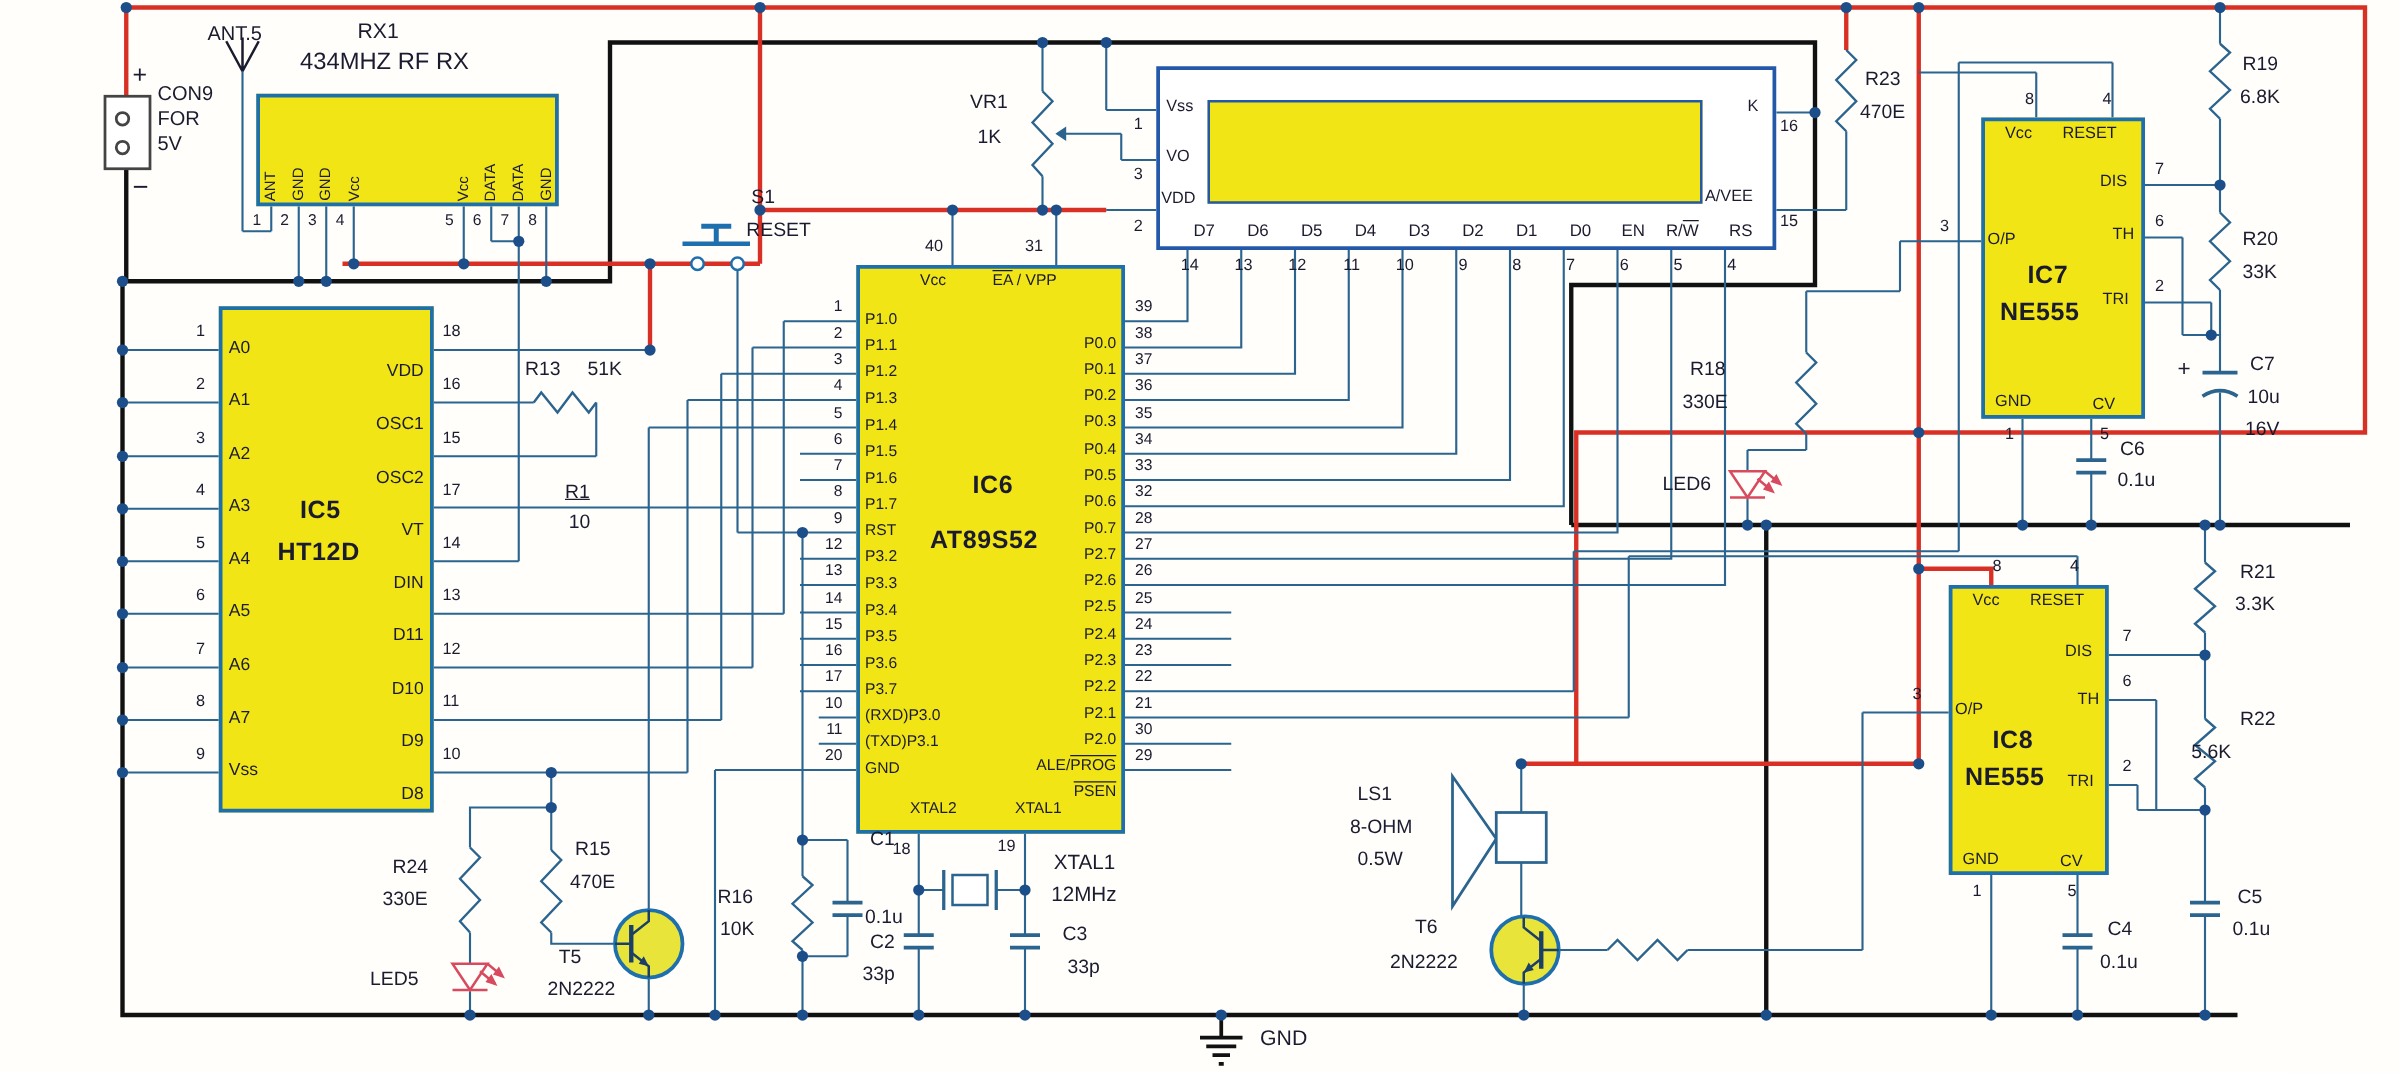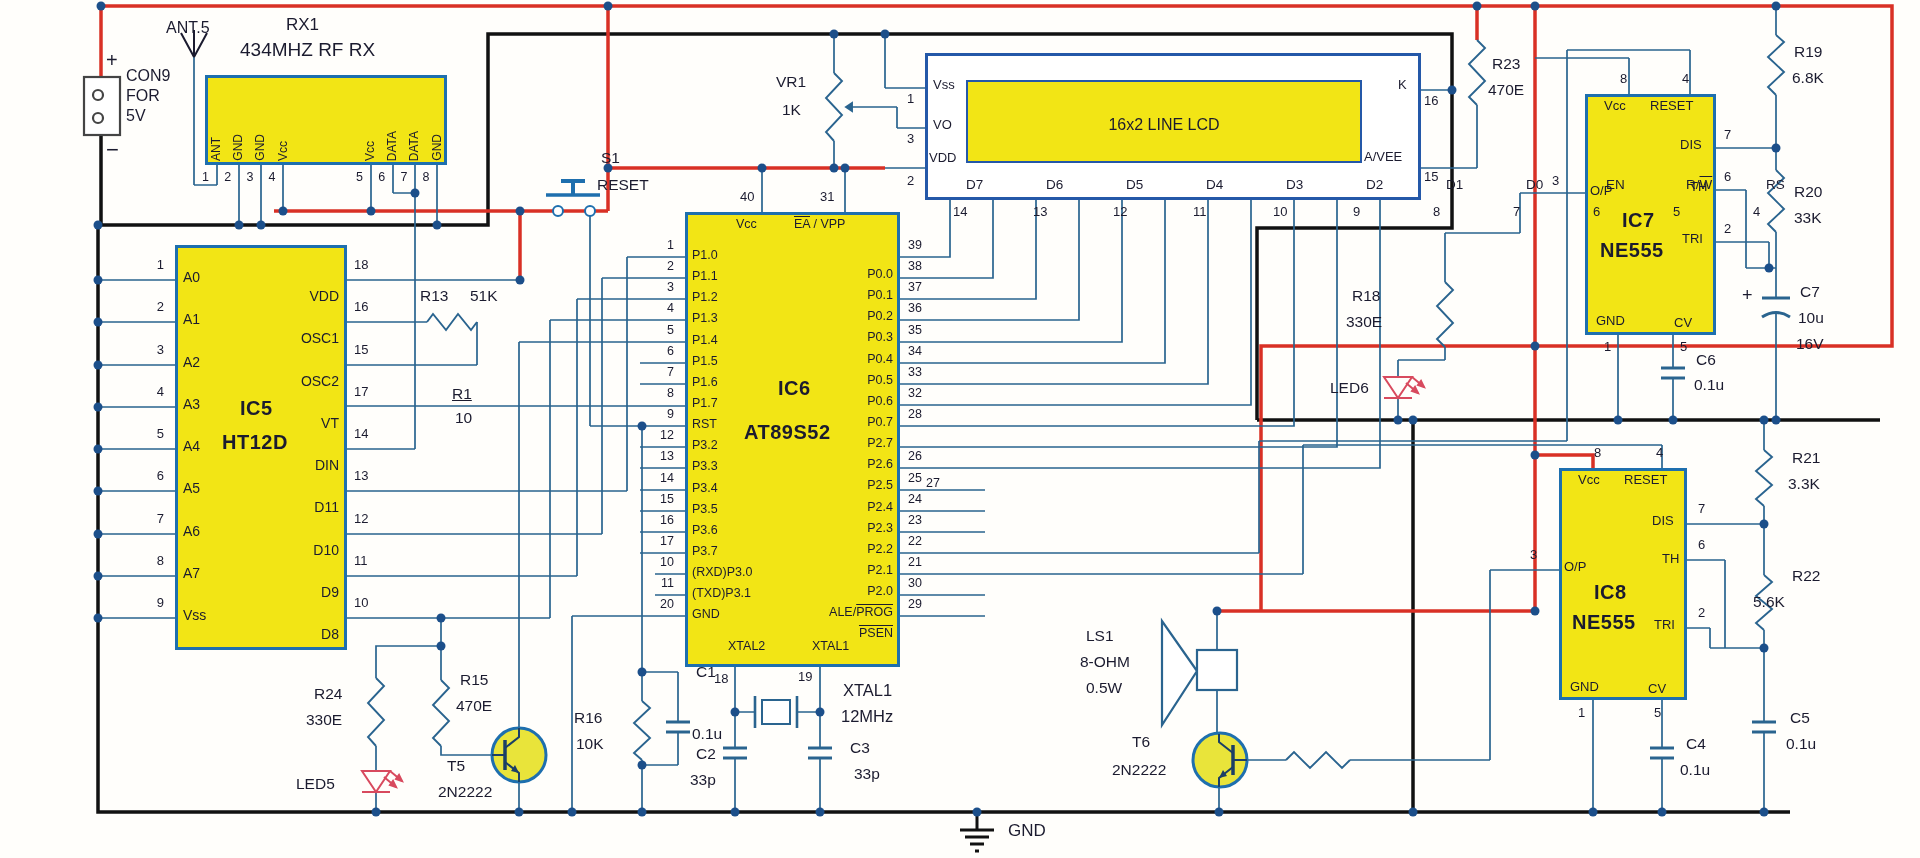--- a/index.html
+++ b/index.html
@@ -9,21 +9,21 @@
   .lbl{position:absolute;z-index:10;white-space:nowrap;line-height:1.05;}
   .box{position:absolute;z-index:5;background:#f2e515;border:3px solid #1e6fae;box-sizing:border-box;}
   .v15{font-size:15.5px;}
   .v13{font-size:13px;}
   .t20{font-size:20px;font-weight:600;letter-spacing:.5px;}
   .ov{text-decoration:overline;}
   .col{position:absolute;z-index:10;}
   .col .row{position:relative;}
   .rh42{height:42.25px;}
   .rh21{height:21.15px;}
-  .cw43{width:43px;float:left;text-align:left;padding-left:37px;}
+  .cw43{width:43px;float:left;text-align:right;}
   .cw22{width:22.2px;float:left;position:relative;height:100%;}
   .num{position:absolute;font-size:13px;}
   .numr{right:6px;top:10px;}
   .lab{position:absolute;font-size:14px;top:22px;left:0;}
   .labr{left:auto;right:0;text-align:right;width:100px;margin-top:19px;}
   .n21{top:2px;font-size:12.5px;}
   .l21{top:12px;font-size:12.5px;}
   .vlabel{position:absolute;bottom:2px;left:3px;font-size:12px;
           writing-mode:vertical-rl;transform:rotate(180deg);}
   .watermark{position:absolute;left:268px;top:278px;z-index:50;
@@ -633,21 +633,21 @@
       <div class="row rh21">
         <span class="num n21" style="left:2px;">33</span>
       </div>
       <div class="row rh21">
         <span class="num n21" style="left:2px;">32</span>
       </div>
       <div class="row rh21">
         <span class="num n21" style="left:2px;">28</span>
       </div>
       <div class="row rh21">
-        <span class="num n21" style="left:20px;margin-top:48px;">27</span>
+        <span class="num n21" style="left:2px;">27</span>
       </div>
       <div class="row rh21">
         <span class="num n21" style="left:2px;">26</span>
       </div>
       <div class="row rh21">
         <span class="num n21" style="left:2px;">25</span>
       </div>
       <div class="row rh21">
         <span class="num n21" style="left:2px;">24</span>
       </div>
@@ -665,21 +665,20 @@
       </div>
       <div class="row rh21">
         <span class="num n21" style="left:2px;">29</span>
       </div>
     </div>
 <span class="lbl" style="left:728px;top:640px;font-size:12.5px;">XTAL2</span>
 <span class="lbl" style="left:812px;top:640px;font-size:12.5px;">XTAL1</span>
 <span class="lbl v13" style="left:714px;top:672px;">18</span>
 <span class="lbl v13" style="left:798px;top:670px;">19</span>
 
-<div class="lbl" style="left:966px;top:117px;width:396px;text-align:center;font-size:16px;z-index:10;"><span>16x2 LINE LCD</span></div>
 <span class="lbl v13" style="left:933px;top:78px;">Vss</span>
 <span class="lbl v13" style="left:907px;top:92px;">1</span>
 <span class="lbl v13" style="left:933px;top:118px;">VO</span>
 <span class="lbl v13" style="left:907px;top:132px;">3</span>
 <span class="lbl v13" style="left:929px;top:151px;">VDD</span>
 <span class="lbl v13" style="left:907px;top:174px;">2</span>
 <div class="col" style="left:929px;top:177px;">
       <div class="cw43" style="font-size:13.5px;"><span></span><span class="ov"></span><span>D7</span></div>
       <div class="cw43" style="font-size:13.5px;"><span></span><span class="ov"></span><span>D6</span></div>
       <div class="cw43" style="font-size:13.5px;"><span></span><span class="ov"></span><span>D5</span></div>

